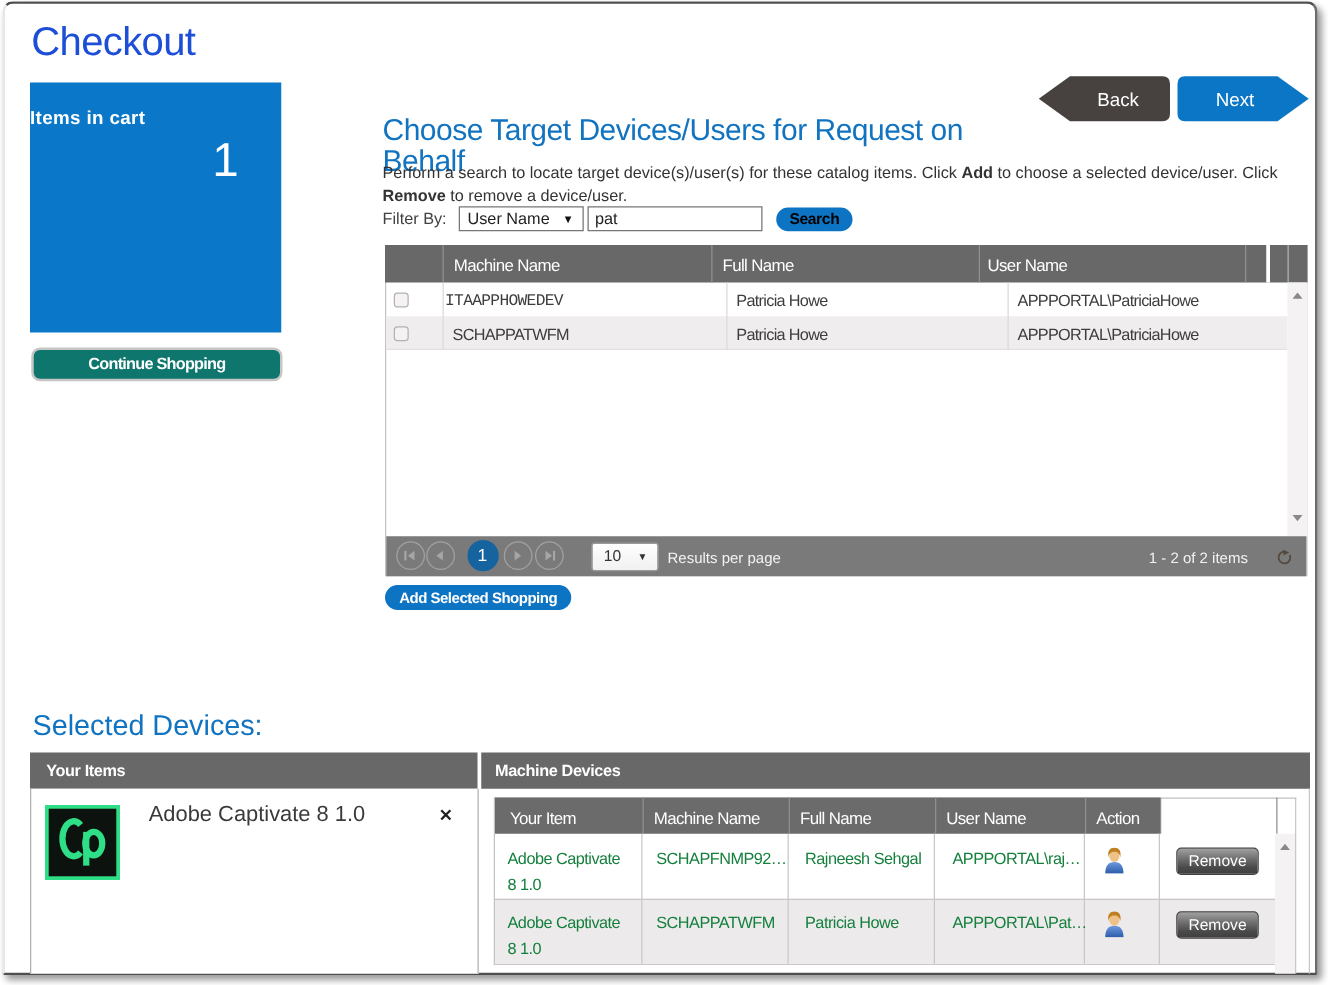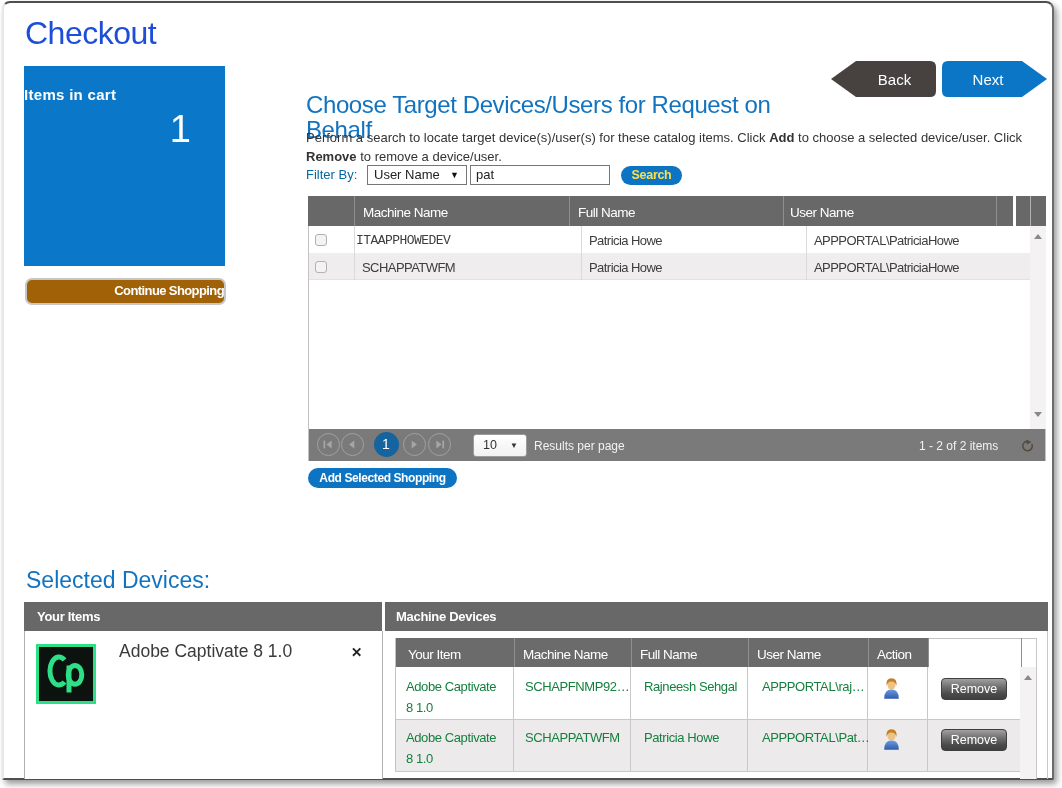--- a/index.html
+++ b/index.html
@@ -7,28 +7,28 @@
   .abs { position:absolute; }
   .card { left:2px; top:1px; width:1052px; height:779px; background:#fff;
           border-top:2px solid #4e4e4e; border-left:2px solid #e7e7e7;
           border-right:2px solid #6b6b6b; border-bottom:2px solid #4f4f4f;
           border-radius:8px 8px 2px 2px;
           box-shadow:3px 4px 6px rgba(0,0,0,0.4); }
   .h1 { left:25px; top:15px; font-size:32px; letter-spacing:-0.5px; color:#1d4ed8; line-height:37px; }
   .cartbox { left:24px; top:66px; width:201px; height:200px; background:#0b77c8; }
   .cartlbl { left:24px; top:87px; width:186px; font-size:15px; line-height:15px; letter-spacing:0.3px; font-weight:bold; color:#fff; }
   .cartnum { left:24px; top:108px; width:167px; text-align:right; font-size:38px; color:#fff; }
-  .contbtn { left:25px; top:278px; width:201px; height:27px; background:#a16207; border:2px solid #c6c6c6; border-radius:7px; color:#fff; font-weight:bold; font-size:13px; letter-spacing:-0.6px; text-align:right; line-height:22px; }
+  .contbtn { left:25px; top:278px; width:201px; height:27px; background:#0f766e; border:2px solid #c6c6c6; border-radius:7px; color:#fff; font-weight:bold; font-size:13px; letter-spacing:-0.6px; text-align:center; line-height:22px; }
   .h2 { font-size:24px; letter-spacing:-0.4px; color:#1274c0; line-height:25px; }
   .para { left:306px; top:128px; width:740px; font-size:13px; color:#333; line-height:19px; }
-  .flbl { left:306px; top:167px; font-size:13px; color:#0369a1; }
+  .flbl { left:306px; top:167px; font-size:13px; color:#404040; }
   .fsel { left:367px; top:165px; width:100px; height:20px; border:1px solid #767676; background:#fff; font-size:13px; color:#222; line-height:18px; padding-left:6px; }
   .fsel .arr { position:absolute; right:7px; top:5px; font-size:9px; line-height:8px; color:#111; }
   .finp { left:470px; top:165px; width:140px; height:20px; border:1px solid #767676; background:#fff; font-size:13px; color:#222; line-height:18px; padding-left:5px; }
-  .searchbtn { left:621px; top:166px; width:61px; height:19px; background:#0d74c4; border-radius:10px; color:#fde047; font-size:12.5px; letter-spacing:-0.3px; font-weight:bold; text-align:center; line-height:19px; }
+  .searchbtn { left:621px; top:166px; width:61px; height:19px; background:#0d74c4; border-radius:10px; color:#000000; font-size:12.5px; letter-spacing:-0.3px; font-weight:bold; text-align:center; line-height:19px; }
 
   
   .grid { left:308px; top:196px; width:738px; height:265px; border:1px solid #c4c2c3; background:#fff; }
   .ghead { left:308px; top:196px; width:738px; height:30px; background:#696869; }
   .ghead .sep { position:absolute; top:0; width:1px; height:30px; background:#908f90; }
   .ghead .txt { position:absolute; top:10px; color:#fff; font-size:13.5px; letter-spacing:-0.5px; line-height:14px; }
   .gwhitegap { left:1013px; top:196px; width:3px; height:30px; background:#fff; }
   .row2 { left:309px; top:253px; width:721px; height:27px; background:#f0edef; border-bottom:1px solid #e4e1e3; }
   .bvline { position:absolute; width:1px; background:#dbd9da; }
   .celltxt { font-size:13px; letter-spacing:-0.55px; color:#3d3d3d; line-height:14px; }

